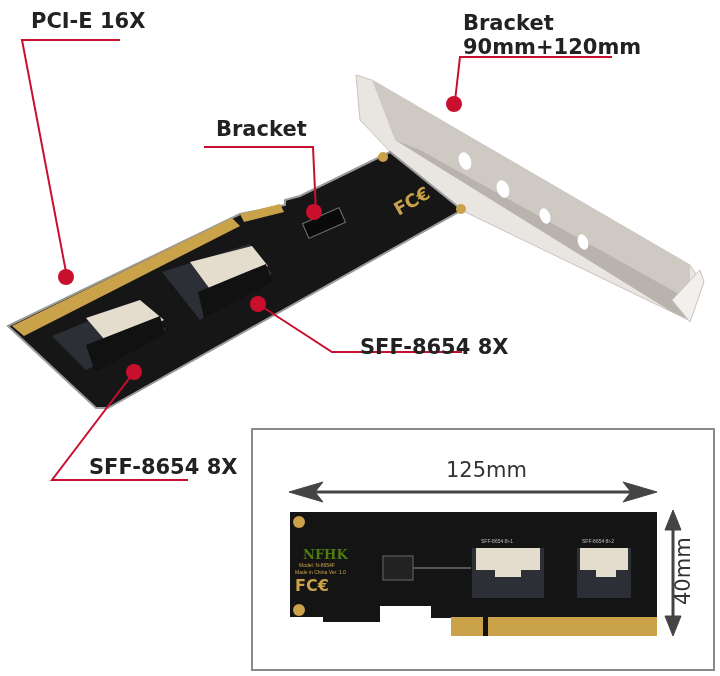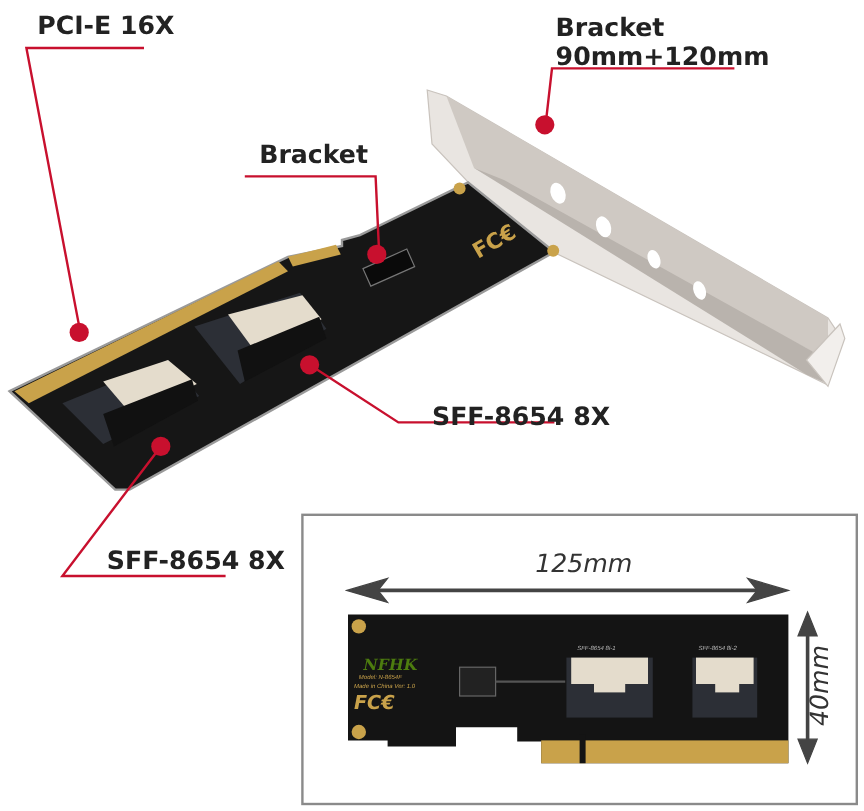--- a/index.html
+++ b/index.html
@@ -1,20 +1,20 @@
 <!DOCTYPE html>
 <html><head>
 <meta charset="utf-8">
 <style>
   html, body { margin:0; padding:0; background:#ffffff; }
   body { width:720px; height:676px; position:relative; overflow:hidden; font-family:"Liberation Sans", "DejaVu Sans", sans-serif; }
   .abs { position:absolute; }
   .label { position:absolute; font-family:"DejaVu Sans", "Liberation Sans", sans-serif; font-weight:bold; color:#222222; font-size:21px; line-height:1.15; white-space:nowrap; }
   svg.overlay { position:absolute; left:0; top:0; }
-  .inset { position:absolute; left:251px; top:428px; width:464px; height:243px; border:2px solid #8a8a8a; box-sizing:border-box; background:#fff;font-style:italic; }
+  .inset { position:absolute; left:251px; top:428px; width:464px; height:243px; border:2px solid #8a8a8a; box-sizing:border-box; background:#fff; }
   .dim-text { position:absolute; font-family:"DejaVu Sans", sans-serif; color:#333; font-size:21px; }
 </style>
 </head>
 <body>
 
 <svg class="overlay" width="720" height="676" viewBox="0 0 720 676">
 
   <g>
     <polygon points="356,75 372,80 690,265 700,280 688,320 672,312 432,196 360,120" fill="#e9e5e1" stroke="#c9c3bd" stroke-width="1"></polygon>
     <polygon points="372,80 395,140 690,300 690,265" fill="#cfc9c3"></polygon>

